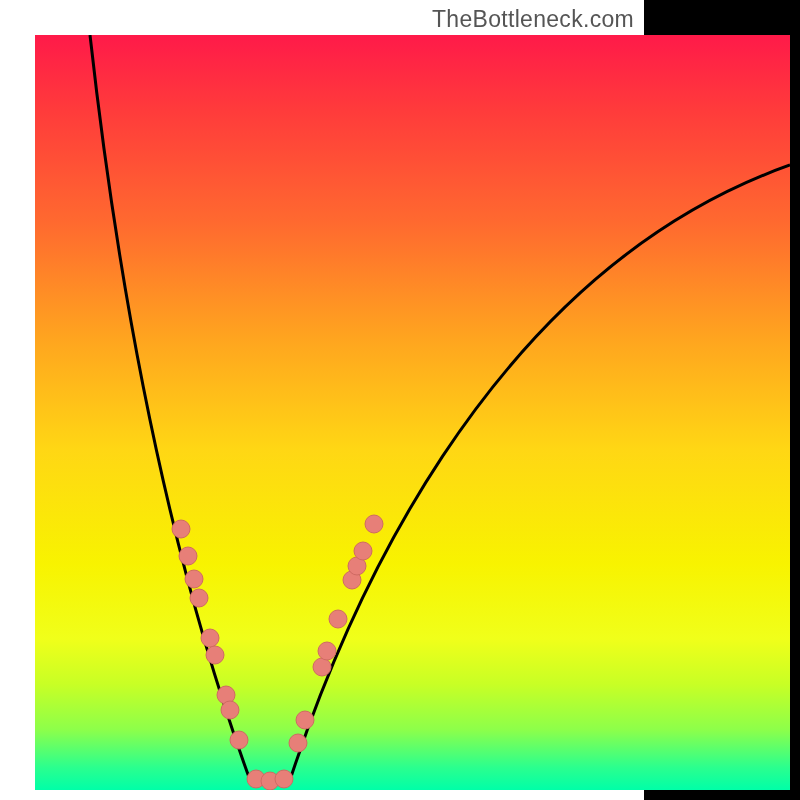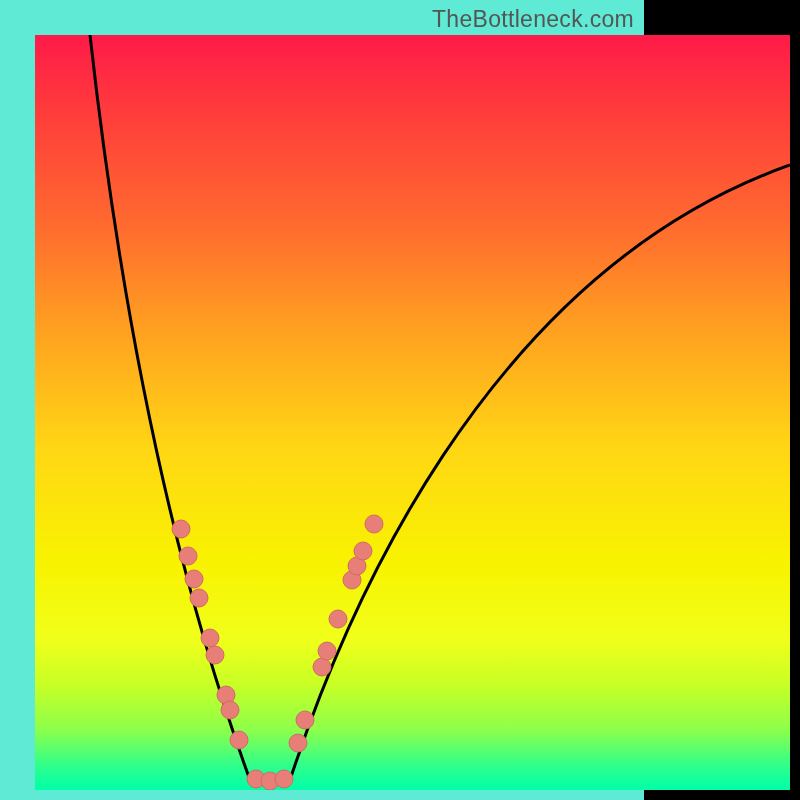--- a/index.html
+++ b/index.html
@@ -8,21 +8,21 @@
     width: 800px;
     height: 800px;
     overflow: hidden;
     background: #000;
     font-family: Arial, Helvetica, sans-serif;
   }
   .frame {
     position: relative;
     width: 644px;
     height: 800px;
-    background: #5eead4;
+    background: #ffffff;
   }
   .plot-area {
     position: absolute;
     left: 35px;
     top: 35px;
     width: 755px;
     height: 755px;
     background: linear-gradient(
       to bottom,
       #ff1a49 0%,

